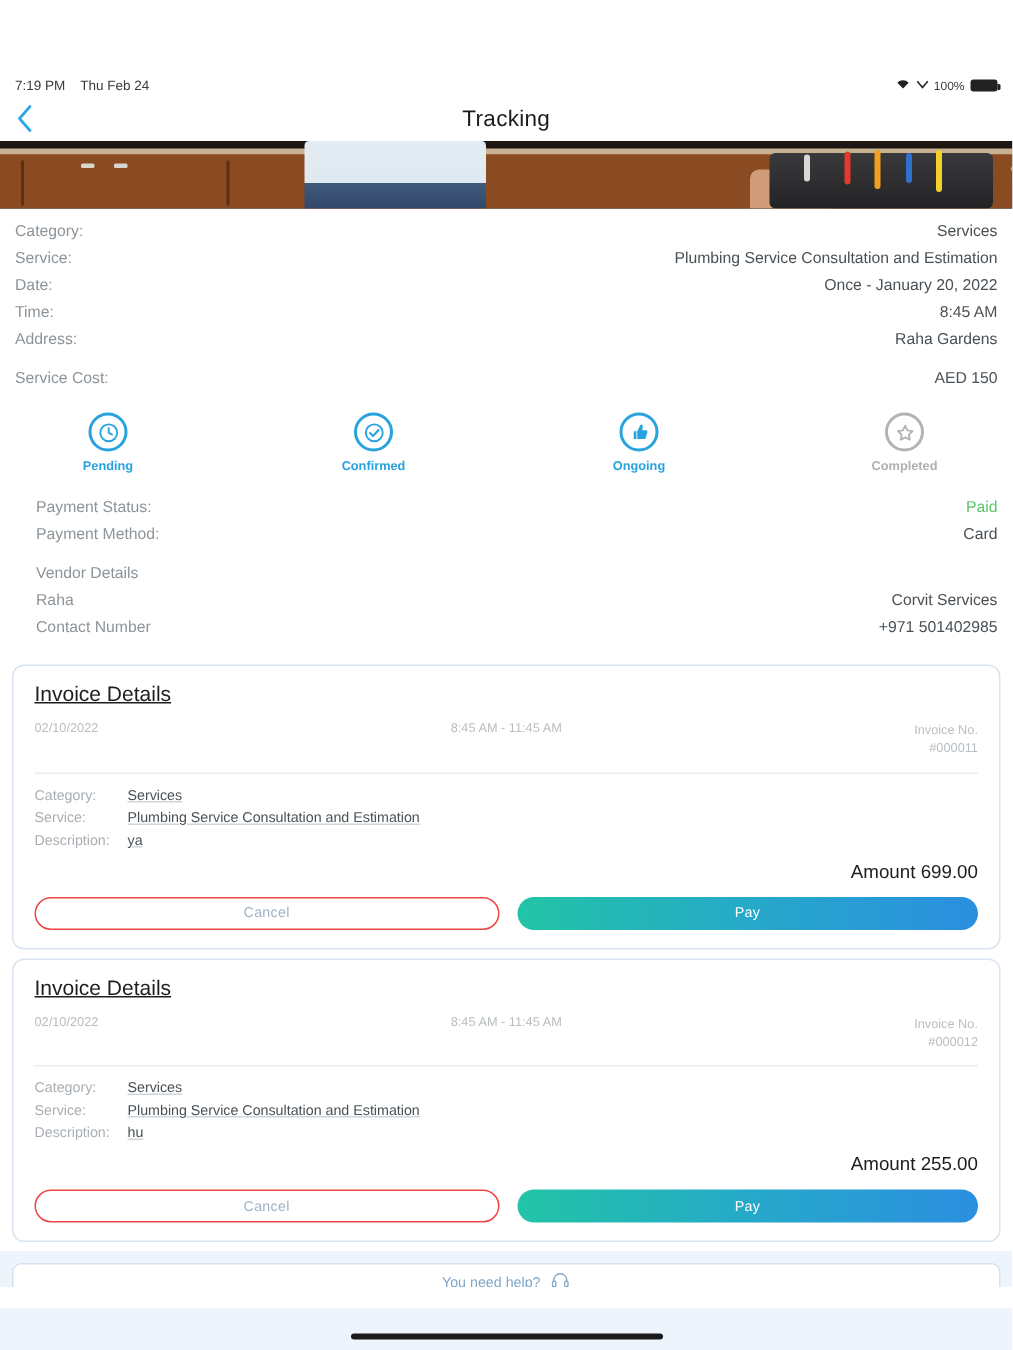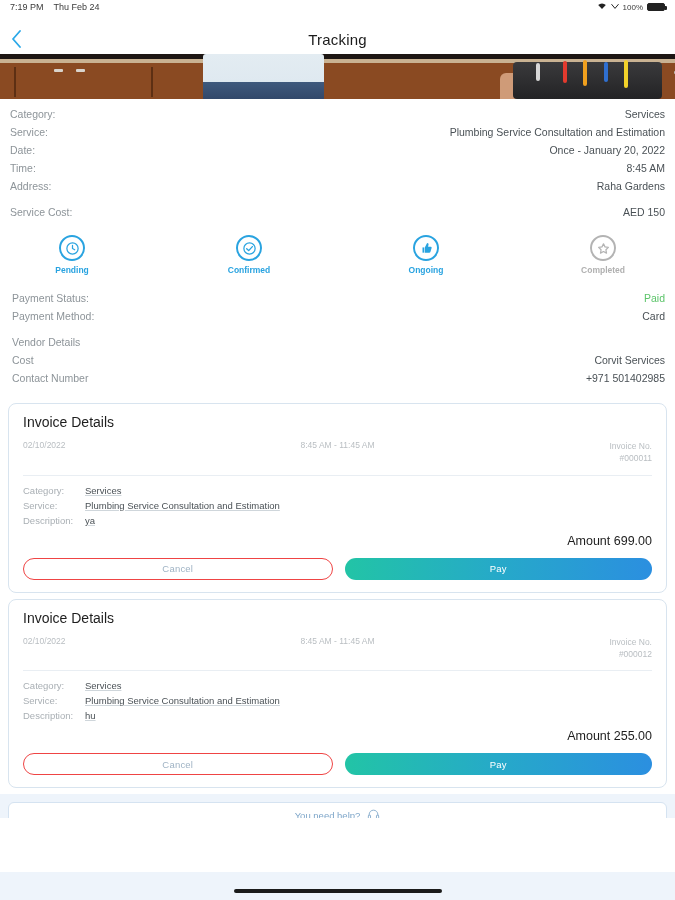--- a/index.html
+++ b/index.html
@@ -7,23 +7,23 @@
     width: 675px; height: 900px;
     font-family: "Liberation Sans", sans-serif;
     background: #ffffff;
     overflow: hidden;
     position: relative;
   }
 
   
   .statusbar {
     height: 18px;
-    display: flex; align-items: flex-end; justify-content: space-between;
+    display: flex; align-items: flex-start; justify-content: space-between;
     padding: 12px 10px;
-    font-size: 9px; color: #3a3a3a;
+    font-size: 9px; color: #3a3a3a; margin-top: 40px;
   }
   .sb-left { display: flex; gap: 10px; align-items: center; }
   .sb-right { display: flex; gap: 4px; align-items: center; }
   .batt {
     width: 18px; height: 8px; border: 1px solid #222; border-radius: 2px;
     background: #222; position: relative;
   }
   .batt:after {
     content: ""; position: absolute; right: -3px; top: 2px;
     width: 2px; height: 4px; background: #222; border-radius: 0 1px 1px 0;
@@ -103,29 +103,29 @@
   }
   .step.done .step-circle { border-color:#29a3e0; color:#29a3e0; }
   .step.todo .step-circle { border-color:#b3b3b3; color:#b3b3b3; }
   .step-label { margin-top: 4px; font-size: 8.5px; color:#29a3e0; white-space:nowrap;font-weight:bold; }
   .step.todo .step-label { color:#b0b0b0; }
   .dots { position:absolute; top:13px; height:4px; display:flex; gap:6px; align-items:center; z-index:1; }
   .dot { width:4px; height:4px; border-radius:50%; background:#29a3e0; }
   .dot.gray { background:#c2c2c2; }
 
   
-  .payment { padding: 4px 10px 10px 12px; }
+  .payment { padding: 4px 10px 10px 24px; }
   .paid { color:#5cc46a; }
 
   
   .card {
     margin: 6px 8px; border: 1px solid #d8e4ef; border-radius: 8px;
     background:#fff; padding: 10px 14px 12px 14px;
   }
-  .card-title { font-size: 14px; color:#1e1e1e; margin-bottom: 10px; }
+  .card-title { font-size: 14px; color:#1e1e1e; margin-bottom: 10px; text-decoration: underline; }
   .card-meta { display:flex; justify-content:space-between; font-size:8.5px; color:#b9bec2; }
   .meta-right { text-align:right; line-height:1.45; }
   .hr { height:1px; background:#e9eef3; margin: 10px 0 9px 0; }
   .irow { display:flex; font-size:9.5px; margin-bottom:4px; }
   .ilabel { color:#a9afb4; width: 62px; flex:none; }
   .ivalue { color:#4a5156; text-decoration: underline; text-decoration-color:#cfd6db; }
   .amount { text-align:right; font-size:12.5px; color:#1e1e1e; margin: 8px 0 10px 0; }
   .btn-row { display:flex; gap:12px; }
   .btn {
     flex:1; height:22px; border-radius: 11px;
@@ -331,21 +331,21 @@
     <div class="drow">
       <span class="dlabel">Payment Method:</span>
       <span class="dval">Card</span>
     </div>
     <div class="spacer-row"></div>
     <div class="drow">
       <span class="dlabel">Vendor Details</span>
       <span class="dval"></span>
     </div>
     <div class="drow">
-      <span class="dlabel">Cost</span>
+      <span class="dlabel">Raha</span>
       <span class="dval">Corvit Services</span>
     </div>
     <div class="drow">
       <span class="dlabel">Contact Number</span>
       <span class="dval">+971 501402985</span>
     </div>
   </div>
 
   <div class="card">
     <div class="card-title">Invoice Details</div>

